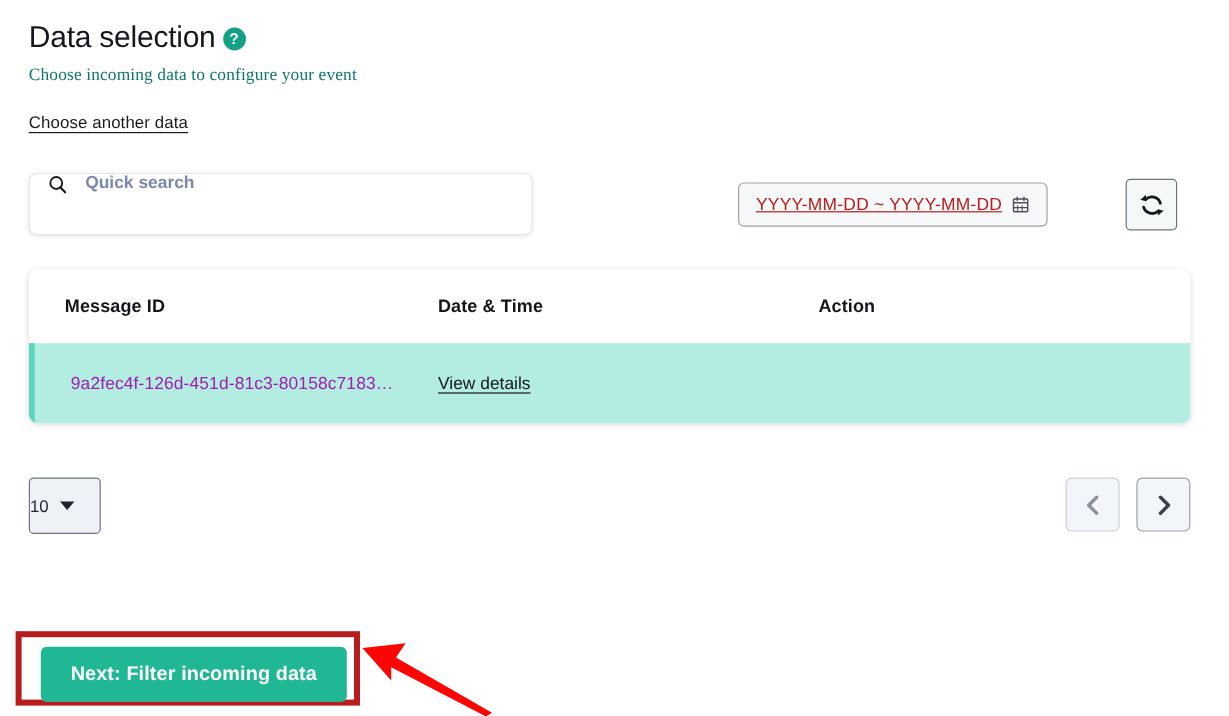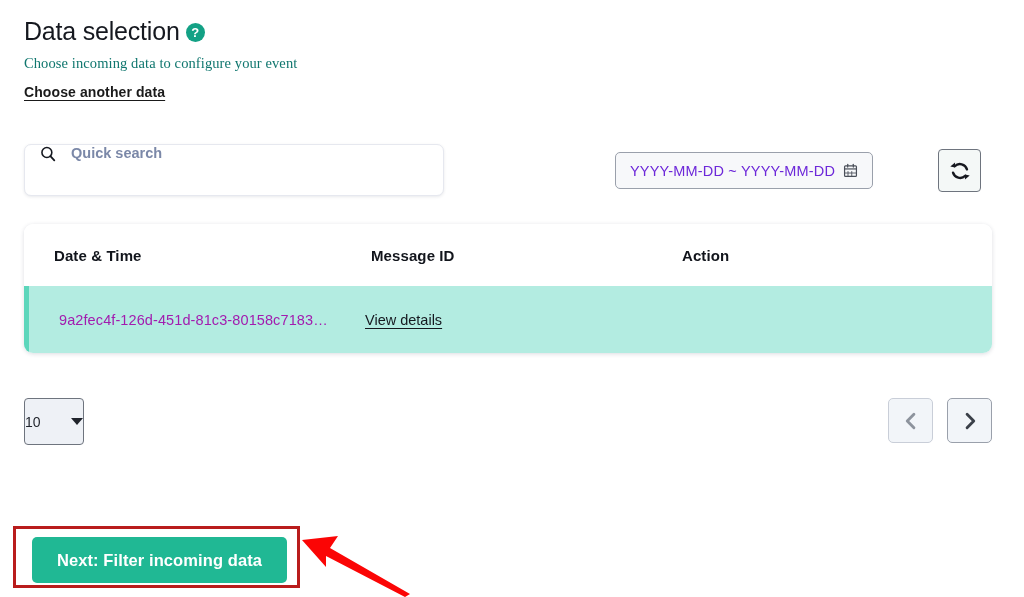--- a/index.html
+++ b/index.html
@@ -51,23 +51,23 @@
   }
   .page-subtitle {
     font-size: 14.5px;
     color: #0f766e;
     margin-top: 9px;
     letter-spacing: 0.1px;
     font-family: Liberation Serif, serif;
   }
   .choose-link {
     display: inline-block;
-    margin-top: 12px;
+    margin-top: 22px;
     font-size: 14px;
-    font-weight: 700;
+    font-weight: 400;
     color: #1a1a1a;
     text-decoration: underline;
     text-underline-offset: 3px;
     cursor: pointer;
     letter-spacing: 0.1px;
   }
 
   
   .controls {
     position: absolute;
@@ -124,23 +124,24 @@
     border-radius: 5px;
     display: flex;
     align-items: center;
     gap: 8px;
     padding: 0 14px;
     box-sizing: border-box;
     cursor: pointer;
   }
   .date-range-text {
     font-size: 14.5px;
-    color: #6d28d9;
+    color: #b91c1c;
     letter-spacing: 0.2px;
     white-space: nowrap;
+    text-decoration: underline;
   }
   .calendar-icon {
     width: 15px;
     height: 15px;
     display: block;
     flex: 0 0 auto;
   }
 
   .refresh-btn {
     position: absolute;
@@ -233,21 +234,21 @@
     position: absolute;
     left: 0;
     top: 0;
     width: 60px;
     height: 47px;
     background: #eef1f6;
     border: 1px solid #6e747e;
     border-radius: 4px;
     display: flex;
     align-items: center;
-    justify-content: space-between;
+    justify-content: flex-start;
     gap: 9px;
     cursor: pointer;
     box-sizing: border-box;
   }
   .page-size-value {
     font-size: 14px;
     color: #1f232b;
   }
   .caret-down {
     width: 0; height: 0;
@@ -277,21 +278,21 @@
   .pager-btn.active { border-color: #9aa0ab; }
   .chev { width: 20px; height: 22px; display: block; }
 
   
   .cta-wrap {
     position: absolute;
     left: 13px;
     top: 526px;
     width: 287px;
     height: 62px;
-    border: 3px solid #b91c1c;
+    border: 5px solid #b91c1c;
     box-sizing: border-box;
   }
   .cta-btn {
     position: absolute;
     left: 16px;
     top: 8px;
     width: 255px;
     height: 46px;
     background: #20b894;
     border: 0;
@@ -353,22 +354,22 @@
       <path d="M19.6 10.2a8 8 0 0 0-13.3-3.4" fill="none" stroke="#15181f" stroke-width="2.6" stroke-linecap="round"></path>
       <path d="M4.4 13.8a8 8 0 0 0 13.3 3.4" fill="none" stroke="#15181f" stroke-width="2.6" stroke-linecap="round"></path>
       <polygon points="6.6,2.6 6.6,8.3 1.4,7.0" fill="#15181f"></polygon>
       <polygon points="17.4,21.4 17.4,15.7 22.6,17.0" fill="#15181f"></polygon>
     </svg>
   </div>
 </div>
 
 <div class="table-card">
   <div class="table-head">
+    <div class="th col-msg">Message ID</div>
     <div class="th col-date">Date &amp; Time</div>
-    <div class="th col-msg">Message ID</div>
     <div class="th col-action">Action</div>
   </div>
 
   <div class="table-row">
     <div class="td row-col-msg">9a2fec4f-126d-451d-81c3-80158c7183…</div>
     <div class="row-col-action">
       <a class="view-details">View details</a>
     </div>
   </div>
 </div>

